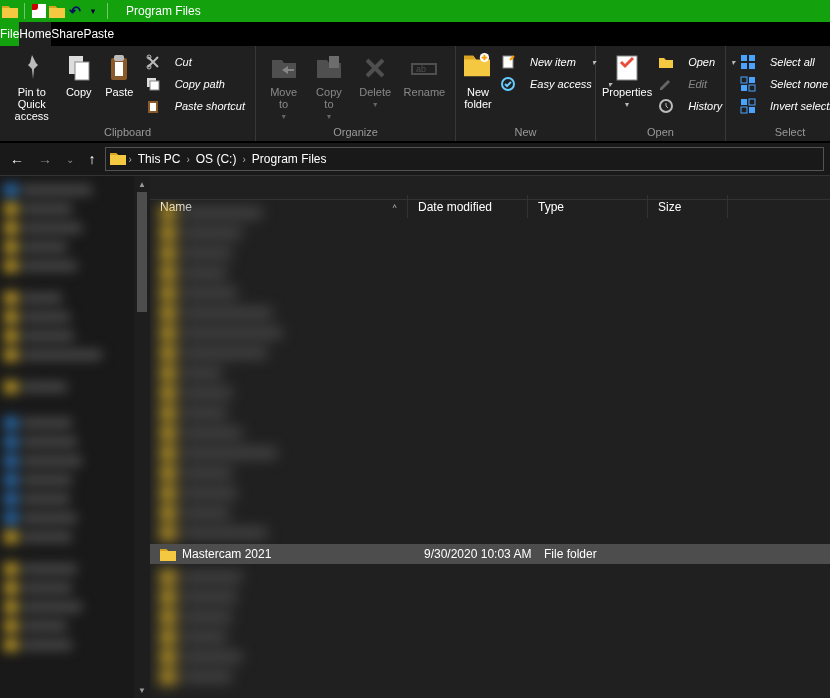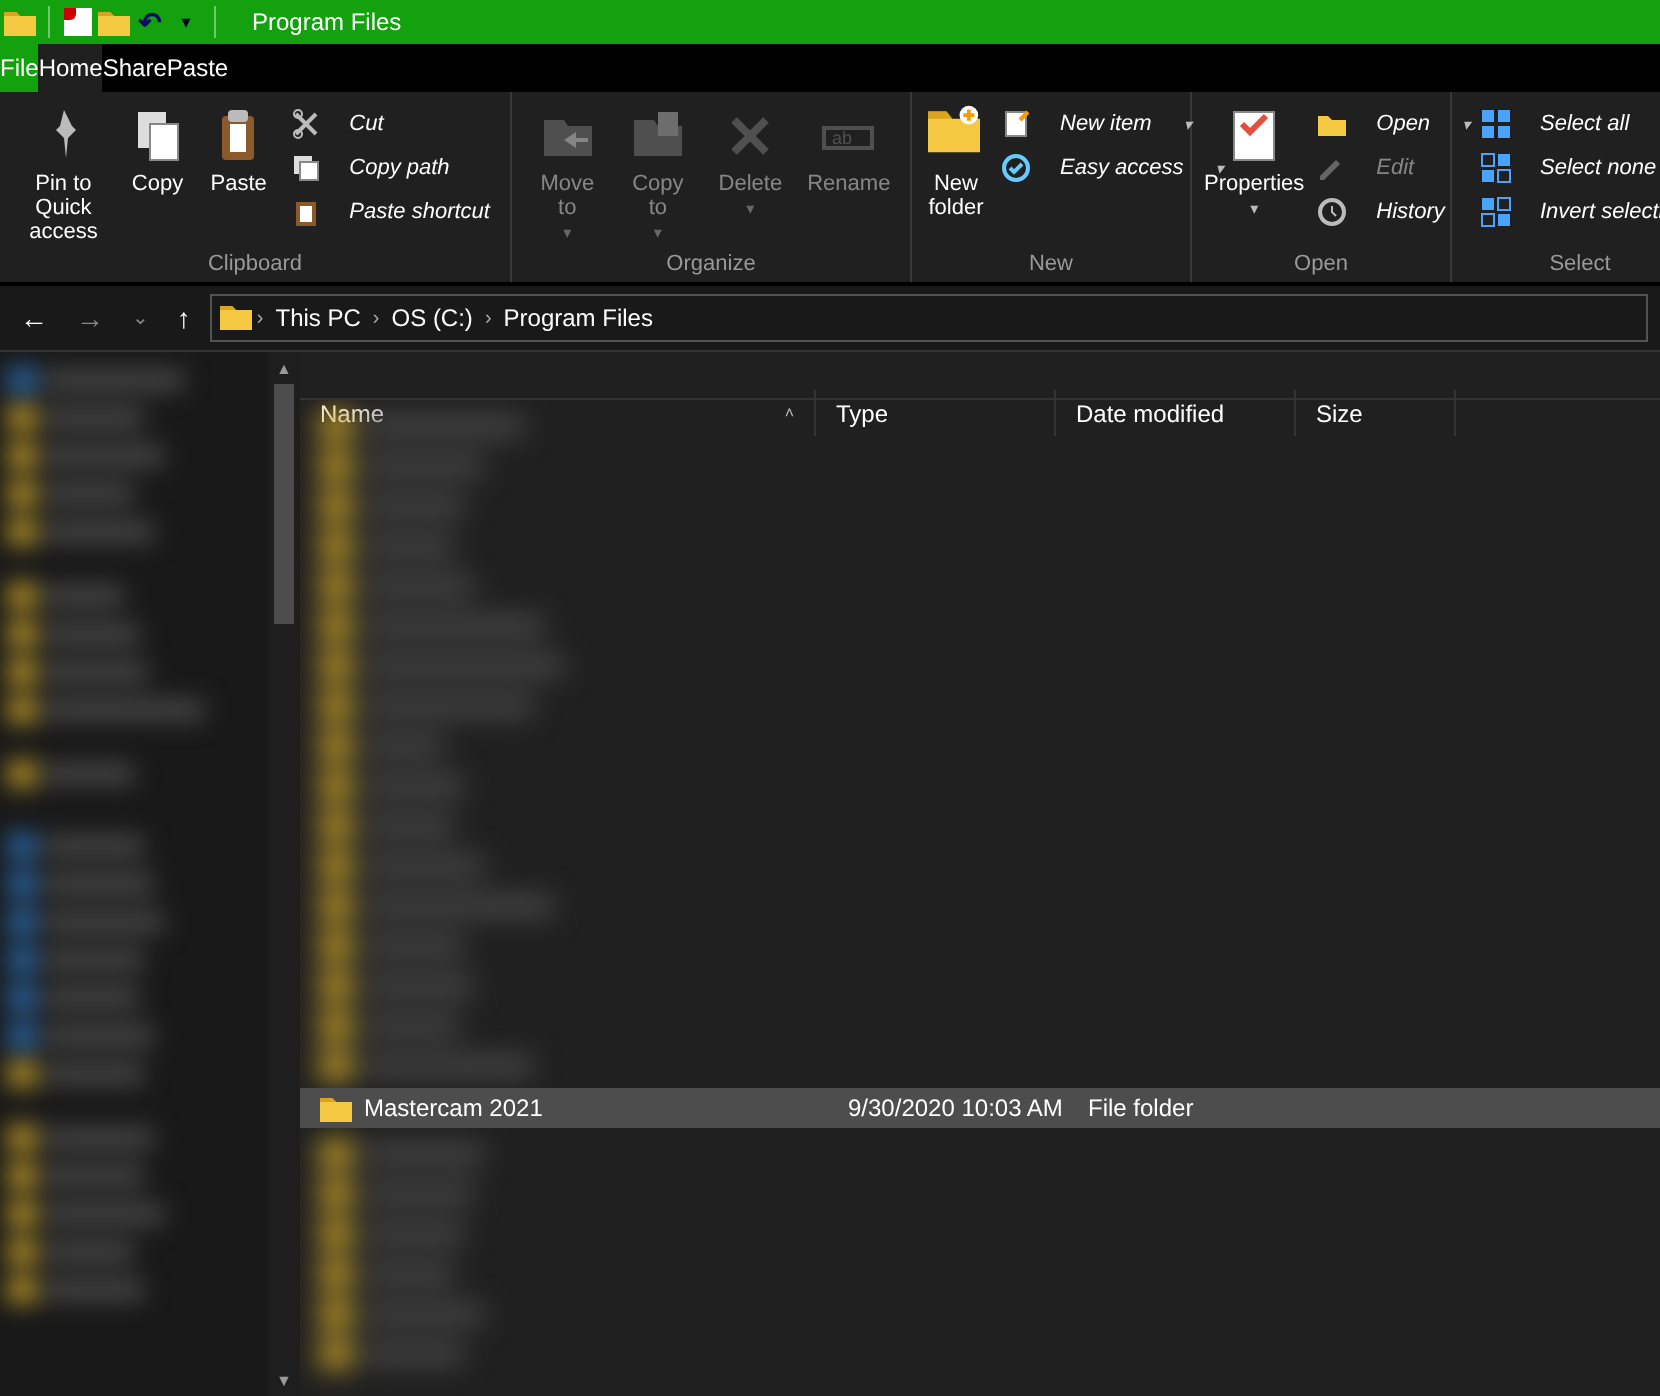--- a/index.html
+++ b/index.html
@@ -464,22 +464,22 @@
       <div class="sbtn">▼</div>
     </div>
   </div>
 
   <div class="content">
     <div class="col-headers">
       <div class="ch name">
           <span>Name</span>
           <span class="sort">˄</span>
         </div>
+      <div class="ch date">Date modified</div>
       <div class="ch type">Type</div>
-      <div class="ch date">Date modified</div>
       <div class="ch size">Size</div>
     </div>
     <div class="rows">
       <div class="blurrows">
 
         <div class="brow">
             <span class="bicon"></span>
             <span class="btxt" style="width:80px"></span>
           </div>
         <div class="brow">

